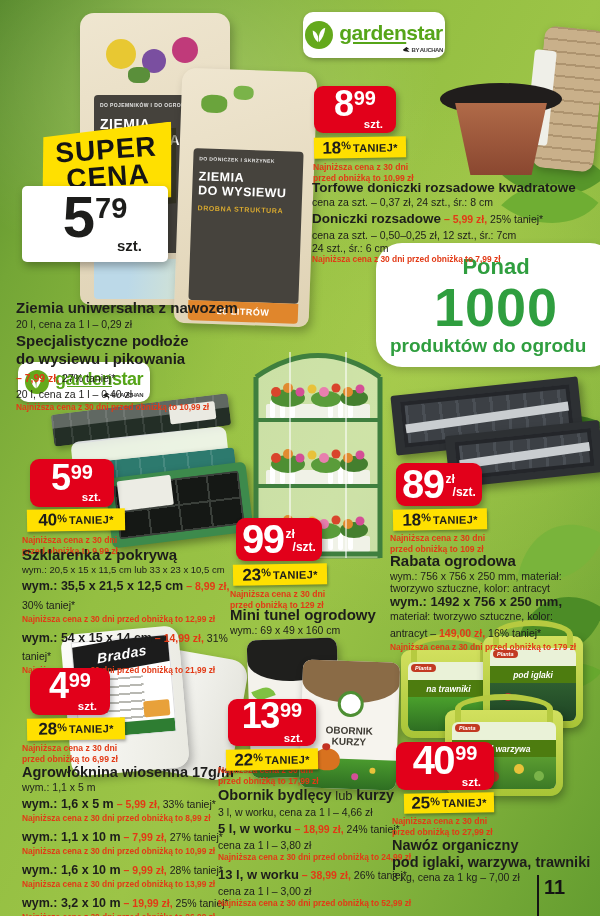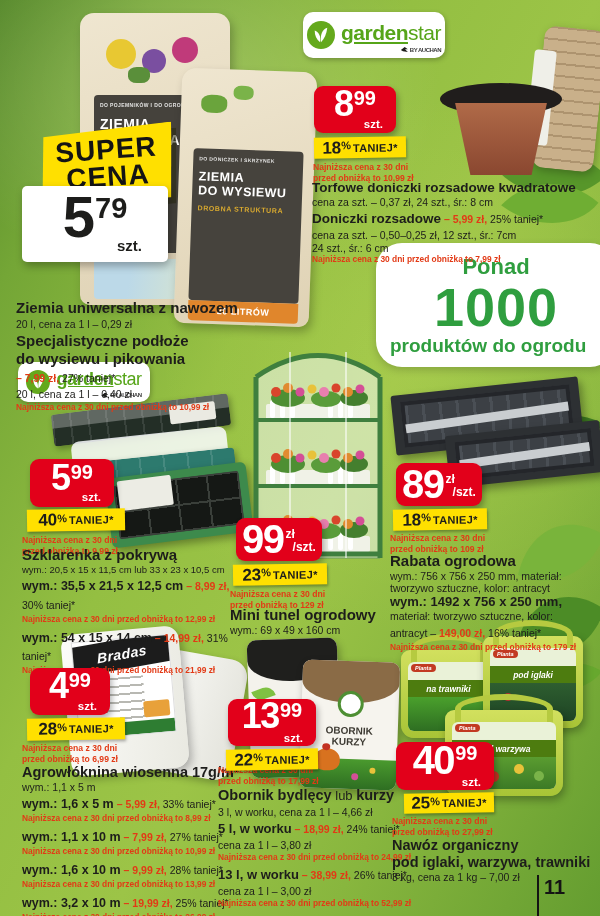--- a/index.html
+++ b/index.html
@@ -13,21 +13,21 @@
   .leaf{position:absolute;z-index:1;}
   
   .gs{position:absolute;background:#fff;border-radius:10px;display:flex;align-items:center;justify-content:center;gap:6px;box-shadow:1px 2px 5px rgba(0,0,0,.25);z-index:3;}
   .gs1{left:303px;top:12px;width:142px;height:46px;}
   .gs2{left:18px;top:362px;width:132px;height:40px;}
   .gs-circle{width:28px;height:28px;border-radius:50%;background:#64a91c;display:flex;align-items:center;justify-content:center;flex:0 0 auto;}
   .gs2 .gs-circle{width:24px;height:24px;}
   .gs-text{position:relative;font-size:21px;color:#56a519;letter-spacing:-.5px;line-height:1;padding-bottom:6px;}
   .gs2 .gs-text{font-size:18px;}
   .gs-garden{font-weight:600;text-decoration:underline;}
-  .gs-star{font-weight:400;}
+  .gs-star{font-weight:700;}
   .gs-by{position:absolute;right:0;bottom:-4px;font-size:6px;color:#3a3a3a;font-weight:700;display:flex;align-items:center;gap:2px;}
   .gs-bird{width:7px;height:5px;background:#1d1d1b;clip-path:polygon(0 60%,55% 0,100% 45%,60% 45%,100% 100%,30% 85%);}
   
   .pb{position:absolute;background:#e2001a;color:#fff;border-radius:9px;box-shadow:2px 4px 6px rgba(0,0,0,.3);display:flex;flex-direction:column;align-items:center;justify-content:center;z-index:5;padding:2px 4px;}
   .pb-main{display:flex;align-items:flex-start;line-height:.82;}
   .pb-int{font-weight:800;font-size:36px;letter-spacing:-1.5px;}
   .pb-dec{font-weight:800;font-size:20px;margin-top:1px;margin-left:1px;}
   .pb-unit{font-weight:700;font-size:11.5px;width:100%;text-align:right;padding-right:9px;margin-top:-1px;}
   .pb-zlcol{display:flex;flex-direction:column;font-size:12px;font-weight:800;text-align:left;margin-top:5px;margin-left:2px;line-height:1.05;}
   .pb-per{margin-left:7px;}

